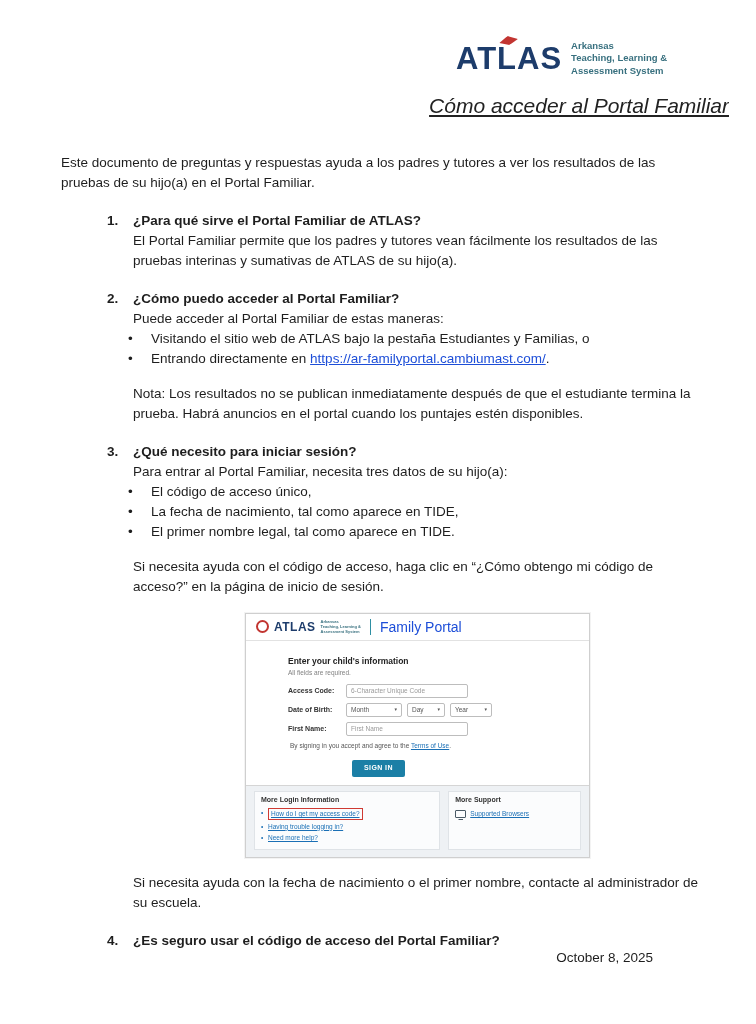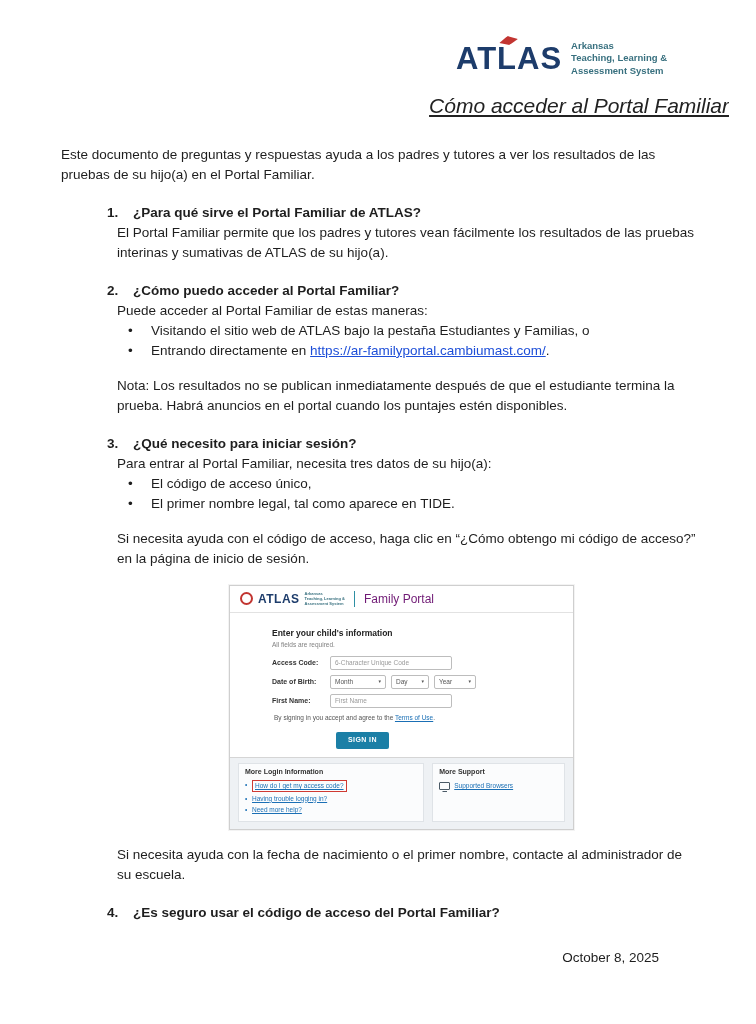--- a/index.html
+++ b/index.html
@@ -16,44 +16,44 @@
   .atlas-logo { display:flex; align-items:center; gap:9px; }
   .wordmark { position:relative; font-weight:bold; color:#1d3c6b; font-size:31px; line-height:1; letter-spacing:1px; }
   .grad-cap { position:absolute; top:-7px; left:43px; width:19px; height:9px; background:#c23531;
               clip-path:polygon(50% 0, 100% 55%, 50% 100%, 0 55%); transform:rotate(-12deg); }
   .grad-cap::after { content:""; position:absolute; right:-2px; top:4px; width:2px; height:7px; background:#c23531; }
   .tagline { display:flex; flex-direction:column; color:#38707f; font-weight:bold; font-size:9.5px; line-height:1.3; }
 
   
   .doc-title { margin-top:13px; text-align:right; font-size:21px; font-style:italic;
                font-weight:normal; text-decoration:underline; color:#222; }
-  .intro { margin:24px 34px 0 34px; }
+  .intro { margin:32px 34px 0 34px; }
 
   
   .qa { margin:0 30px 0 80px; }
   .q-row { display:flex; font-weight:bold; margin-top:18px; }
   .q-num { width:26px; flex:none; }
-  .answer { margin-left:10px; }
+  .answer { margin-left:26px; }
   .doc-bullet { position:relative; padding-left:44px; }
   .doc-bullet::before { content:"\2022"; position:absolute; left:21px; top:0; }
   .note { margin-top:15px; }
   .help-par { margin-top:15px; }
   .bold { font-weight:normal; }
   .doc-link { color:#1d4ed8; text-decoration:underline; cursor:pointer; }
   .q4-answer { line-height:1.85; }
 
   
   .shot { width:345px; margin:16px 0 15px 112px; border:1px solid #cfcfcf; background:#ffffff;
           color:#333; box-shadow:0 0 0 1px #f3f3f3; }
   .shot-header { display:flex; align-items:center; gap:5px; padding:5px 10px; border-bottom:1px solid #e2e2e2; }
   .seal { width:13px; height:13px; flex:none; border:2px solid #c23531; border-radius:50%; }
   .shot-atlas-word { font-weight:bold; color:#1d3c6b; font-size:12px; letter-spacing:0.5px; line-height:1; }
   .shot-atlas-tag { display:flex; flex-direction:column; font-size:4px; color:#38707f; font-weight:bold; line-height:1.25; }
   .shot-divider { width:1px; height:16px; background:#2e8fa3; margin:0 4px; }
-  .shot-title { color:#701a75; font-size:12px; line-height:1; }
+  .shot-title { color:#1d4ed8; font-size:14px; line-height:1; }
 
   .shot-form { padding:14px 10px 8px 42px; }
   .form-title { font-weight:bold; font-size:8.5px; color:#222; }
   .form-sub { font-size:6.5px; color:#808080; margin:1px 0 6px; }
   .form-row { display:flex; align-items:center; margin-bottom:5px; }
   .f-label { width:58px; flex:none; font-size:7px; font-weight:bold; color:#333; }
   .f-input { width:122px; height:14px; border:1px solid #bdbdbd; border-radius:2px; background:#fff;
              font-size:6.5px; color:#9a9a9a; display:flex; align-items:center; padding:0 4px; }
   .f-select { height:14px; border:1px solid #bdbdbd; border-radius:2px; background:#fff;
               font-size:6.5px; color:#555; display:flex; align-items:center; justify-content:space-between;
@@ -74,21 +74,21 @@
   .login-item { position:relative; font-size:6.5px; padding-left:7px; margin-bottom:2px; }
   .login-item::before { content:"\2022"; position:absolute; left:0; top:0; color:#1a6fb5; }
   .redbox { display:inline-block; border:1px solid #cf3a33; padding:0 2px; }
   .support-row { display:flex; align-items:center; gap:4px; font-size:6.5px; margin-top:4px; }
   .monitor-icon { position:relative; display:inline-block; width:11px; height:8px; flex:none;
                   border:1px solid #4a5a66; border-radius:1px; }
   .monitor-icon span { position:absolute; left:2px; bottom:-3px; width:5px; height:2px;
                        border-bottom:1px solid #4a5a66; border-left:1px solid transparent; }
 
   
-  .footer-date { position:absolute; top:948px; right:70px; }
+  .footer-date { position:absolute; top:948px; right:76px; }
 </style>
 </head>
 <body>
 
 <div class="page">
 
   <div class="header">
     <div class="atlas-logo">
       <span class="wordmark">
         <span>ATLAS</span>
@@ -131,20 +131,21 @@
 
   <div class="qa">
     <div class="q-row">
       <span class="q-num">3.</span>
       <span>¿Qué necesito para iniciar sesión?</span>
     </div>
     <div class="answer">
       <span>Para entrar al Portal Familiar, necesita </span><span class="bold">tres datos</span><span> de su hijo(a):</span>
     </div>
     <div class="doc-bullet">El código de acceso único,</div>
+    <div class="doc-bullet">La fecha de nacimiento, tal como aparece en TIDE,</div>
     <div class="doc-bullet">El primer nombre legal, tal como aparece en TIDE.</div>
     <div class="answer help-par">
       <span>Si necesita ayuda con el código de acceso, haga clic en </span><span class="bold">“¿Cómo obtengo mi código de acceso?”</span><span> en la página de inicio de sesión.</span>
     </div>
 
     <div class="answer">
       <div class="shot">
         <div class="shot-header">
           <span class="seal"></span>
           <span class="shot-atlas-word">ATLAS</span>

